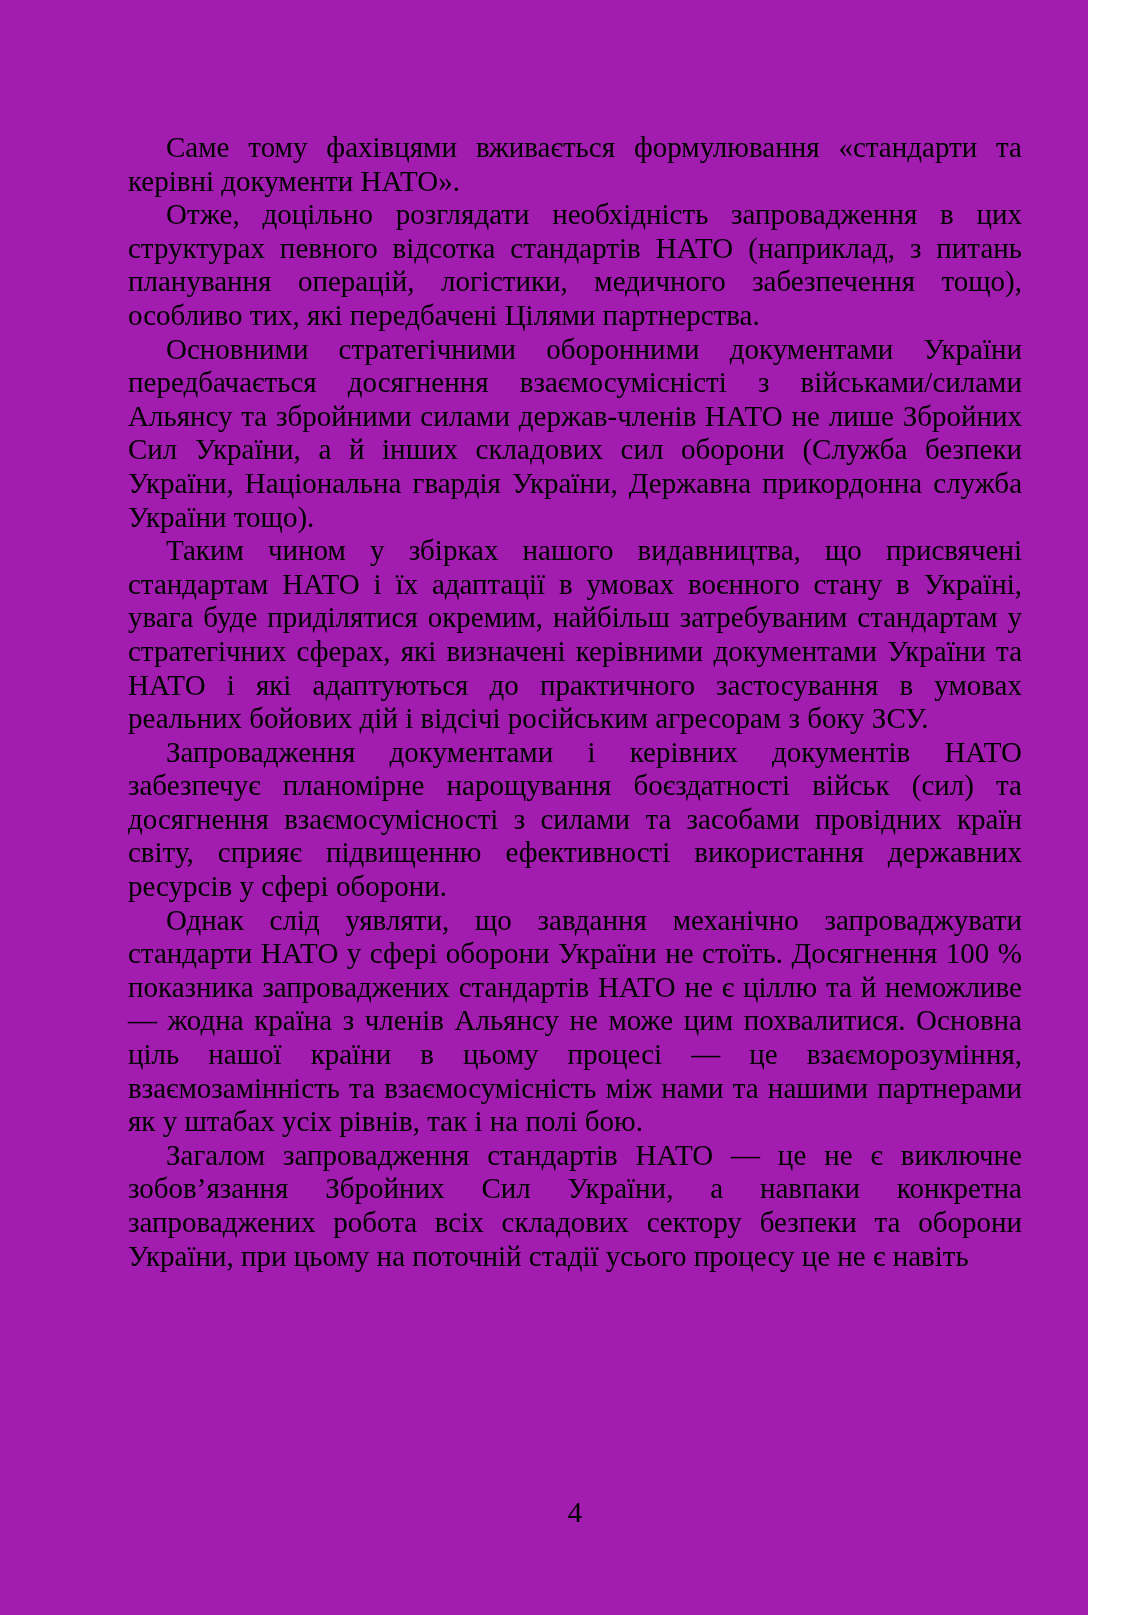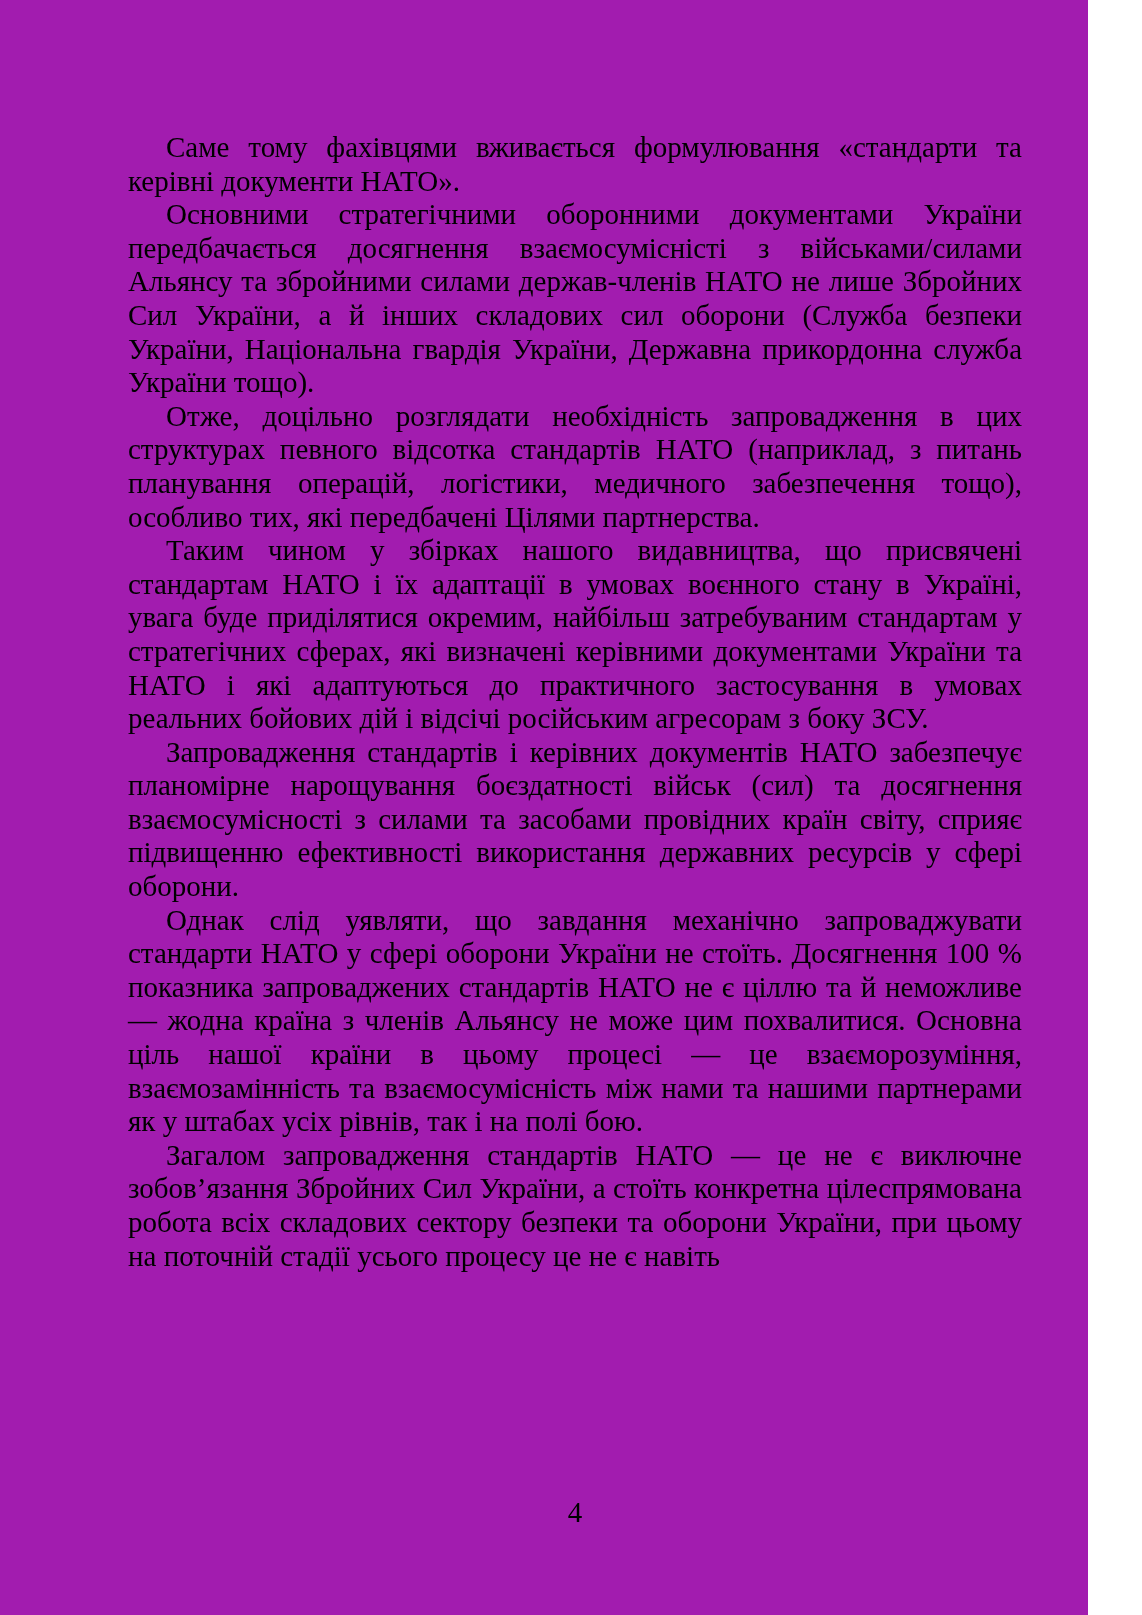--- a/index.html
+++ b/index.html
@@ -40,21 +40,21 @@
     font-size: 29px;
     line-height: 33.6px;
   }
 </style>
 </head>
 <body>
 
 <div class="page">
   <div class="text-block">
     <p>Саме тому фахівцями вживається формулювання «стандарти та керівні документи НАТО».</p>
+    <p>Отже, доцільно розглядати необхідність запровадження в цих структурах певного відсотка стандартів НАТО (наприклад, з питань планування операцій, логістики, медичного забезпечення тощо), особливо тих, які передбачені Цілями партнерства.</p>
     <p>Основними стратегічними оборонними документами України передбачається досягнення взаємосумісністі з військами/силами Альянсу та збройними силами держав-членів НАТО не лише Збройних Сил України, а й інших складових сил оборони (Служба безпеки України, Національна гвардія України, Державна прикордонна служба України тощо).</p>
-    <p>Отже, доцільно розглядати необхідність запровадження в цих структурах певного відсотка стандартів НАТО (наприклад, з питань планування операцій, логістики, медичного забезпечення тощо), особливо тих, які передбачені Цілями партнерства.</p>
     <p>Таким чином у збірках нашого видавництва, що присвячені стандартам НАТО і їх адаптації в умовах воєнного стану в Україні, увага буде приділятися окремим, найбільш затребуваним стандартам у стратегічних сферах, які визначені керівними документами України та НАТО і які адаптуються до практичного застосування в умовах реальних бойових дій і відсічі російським агресорам з боку ЗСУ.</p>
-    <p>Запровадження стандартів і керівних документів НАТО забезпечує планомірне нарощування боєздатності військ (сил) та досягнення взаємосумісності з силами та засобами провідних країн світу, сприяє підвищенню ефективності використання державних ресурсів у сфері оборони.</p>
+    <p>Запровадження документами і керівних документів НАТО забезпечує планомірне нарощування боєздатності військ (сил) та досягнення взаємосумісності з силами та засобами провідних країн світу, сприяє підвищенню ефективності використання державних ресурсів у сфері оборони.</p>
     <p>Однак слід уявляти, що завдання механічно запроваджувати стандарти НАТО у сфері оборони України не стоїть. Досягнення 100 % показника запроваджених стандартів НАТО не є ціллю та й неможливе — жодна країна з членів Альянсу не може цим похвалитися. Основна ціль нашої країни в цьому процесі — це взаєморозуміння, взаємозамінність та взаємосумісність між нами та нашими партнерами як у штабах усіх рівнів, так і на полі бою.</p>
-    <p>Загалом запровадження стандартів НАТО — це не є виключне зобов’язання Збройних Сил України, а стоїть конкретна цілеспрямована робота всіх складових сектору безпеки та оборони України, при цьому на поточній стадії усього процесу це не є навіть</p>
+    <p>Загалом запровадження стандартів НАТО — це не є виключне зобов’язання Збройних Сил України, а навпаки конкретна запроваджених робота всіх складових сектору безпеки та оборони України, при цьому на поточній стадії усього процесу це не є навіть</p>
   </div>
   <div class="page-number">4</div>
 </div>
 
 </body></html>

